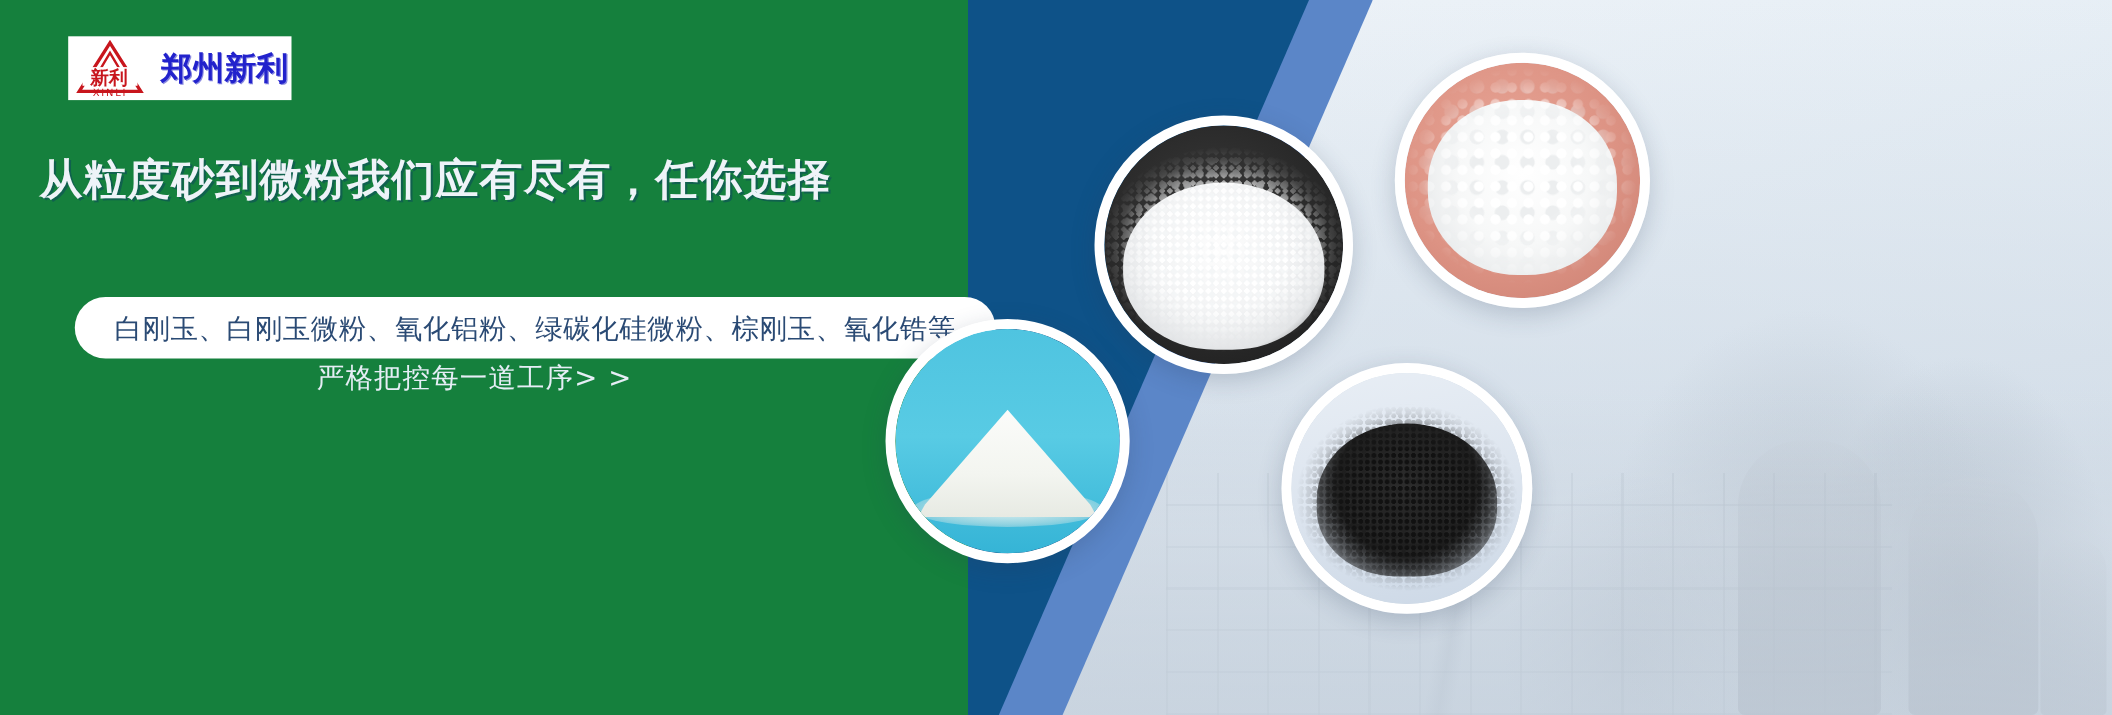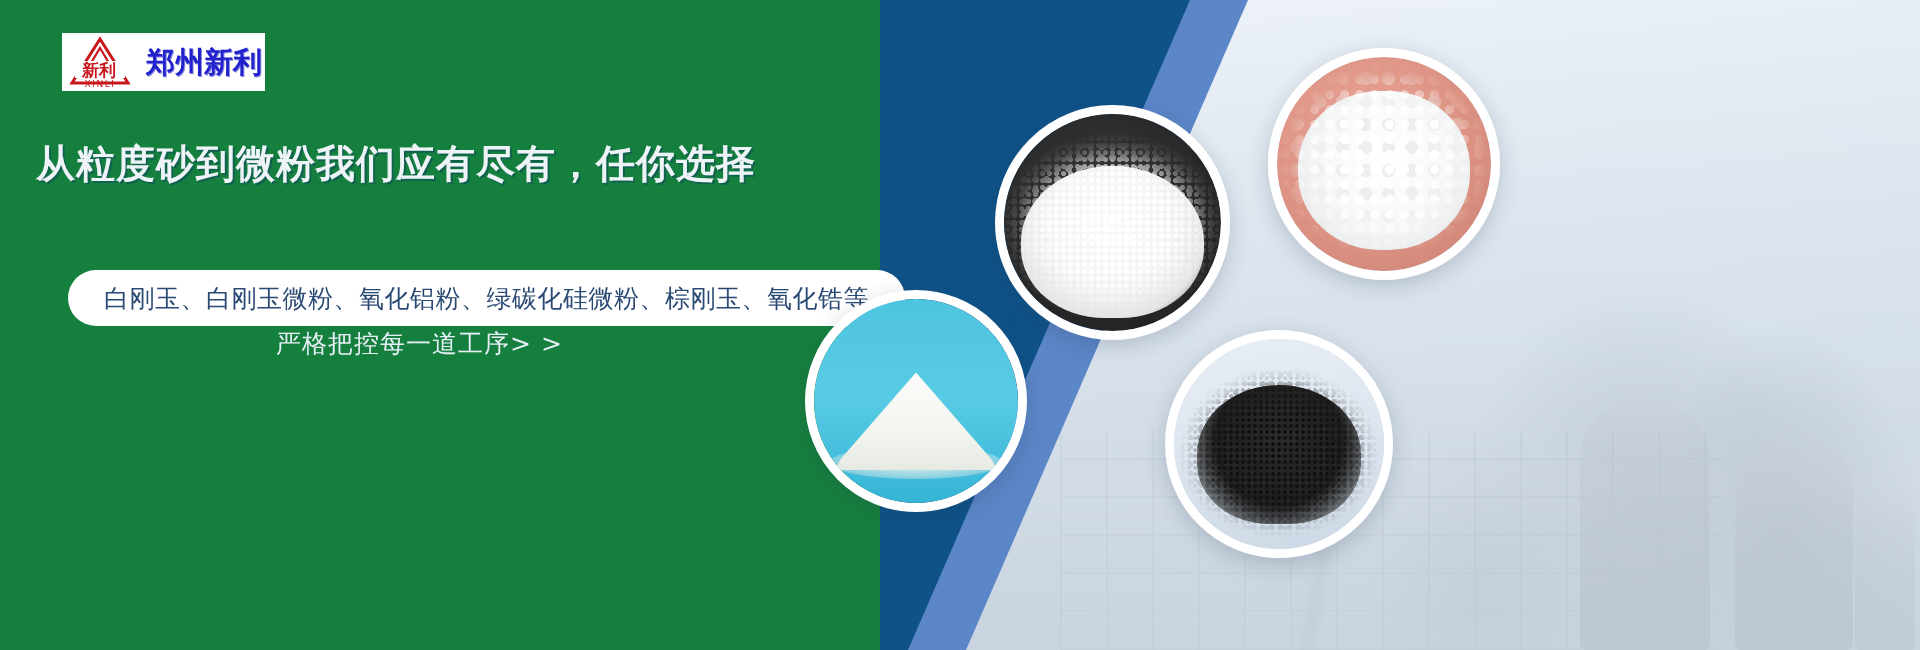--- a/index.html
+++ b/index.html
@@ -91,21 +91,21 @@
     display:flex;align-items:center;justify-content:center;
     padding:0 36px;box-sizing:border-box;margin-top:32px;
   }
   .pill-text{
     font-family:"DejaVu Sans","Liberation Sans",sans-serif;
     font-size:25px;color:#2a4a74;white-space:nowrap;letter-spacing:.5px;
   }
 
   
   .cta{
-    position:absolute;left:276px;top:327px;
+    position:absolute;left:288px;top:327px;
     font-family:"DejaVu Sans","Liberation Sans",sans-serif;
     font-size:25px;color:#e6eef6;letter-spacing:1px;white-space:nowrap;
   }
 
   
   .circle{
     position:absolute;border-radius:50%;
     border:9px solid #ffffff;box-sizing:border-box;overflow:hidden;
     box-shadow:0 6px 22px rgba(40,60,85,.22);
   }

